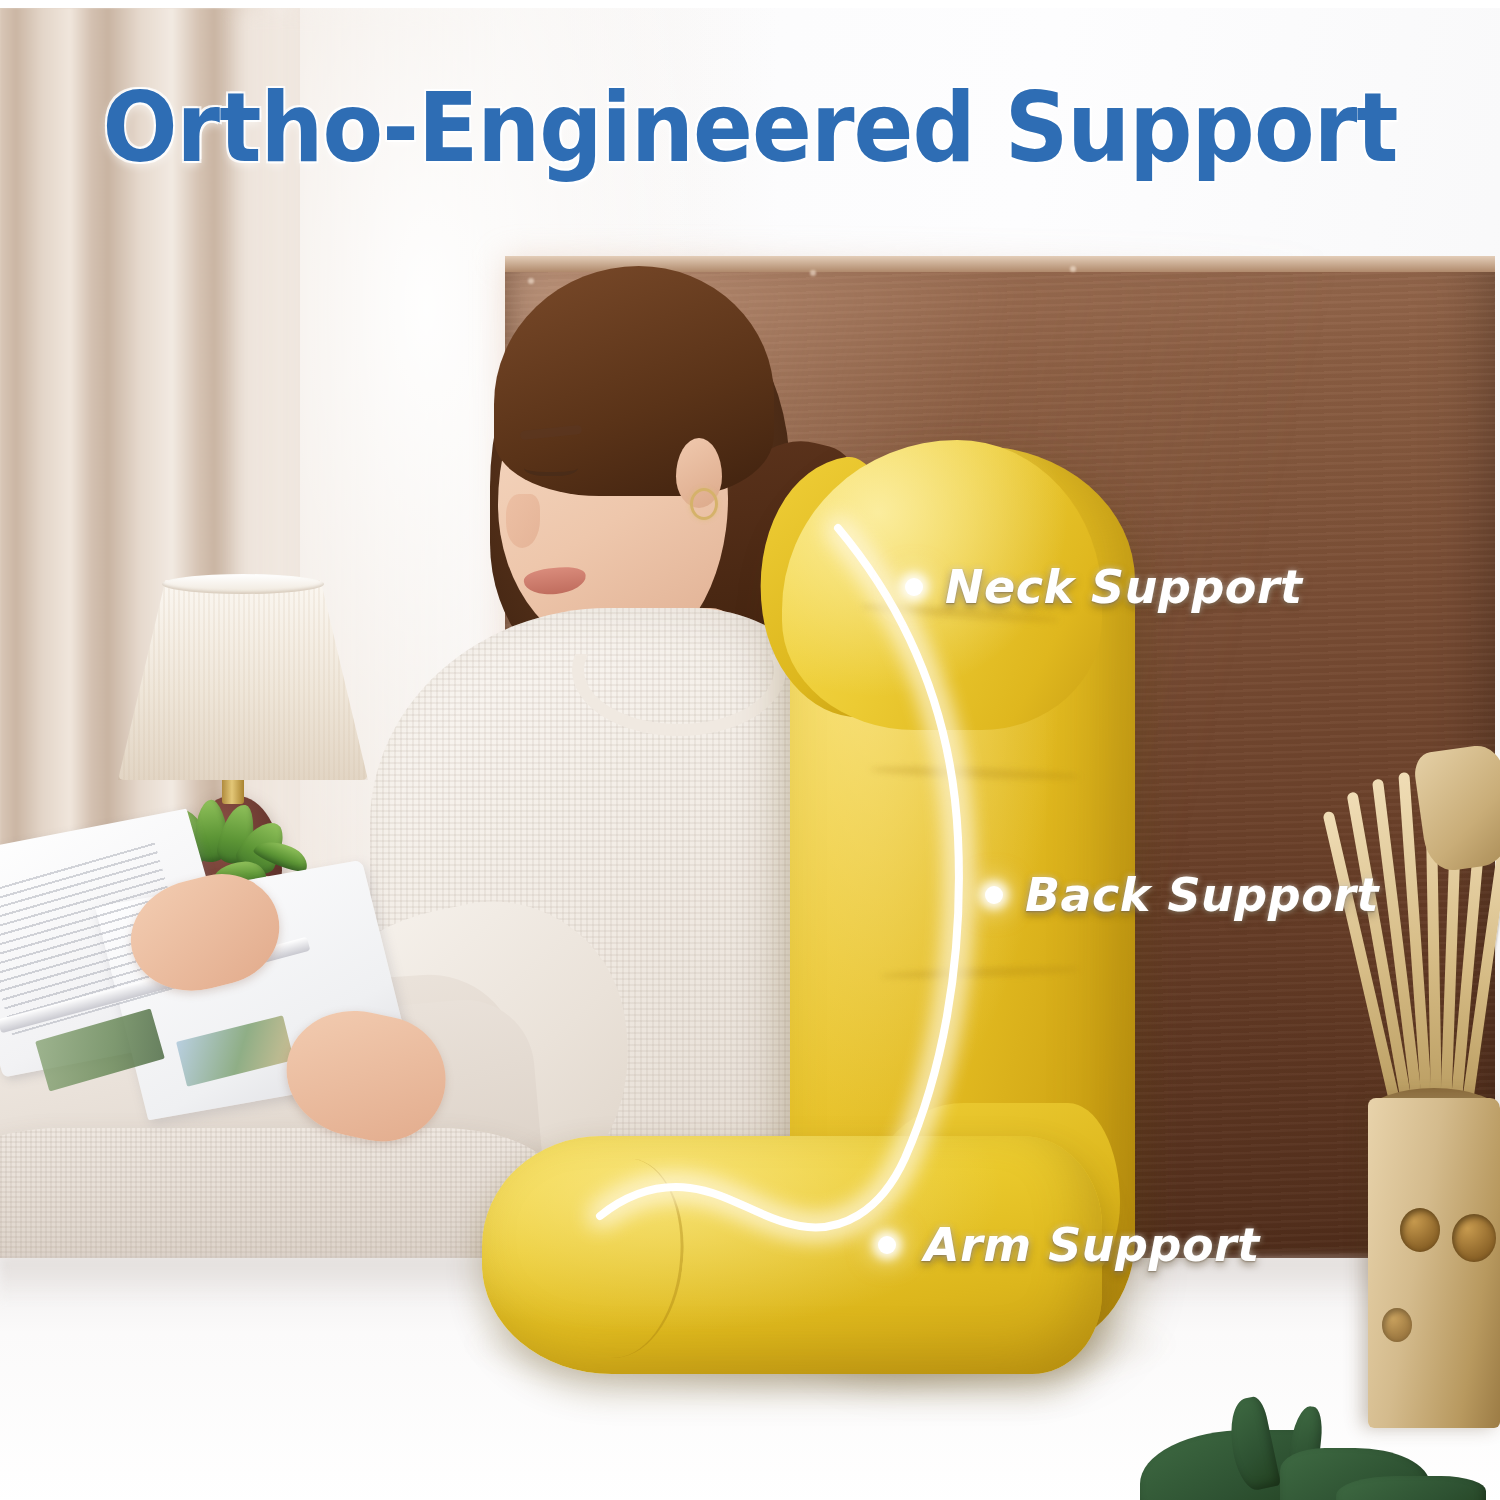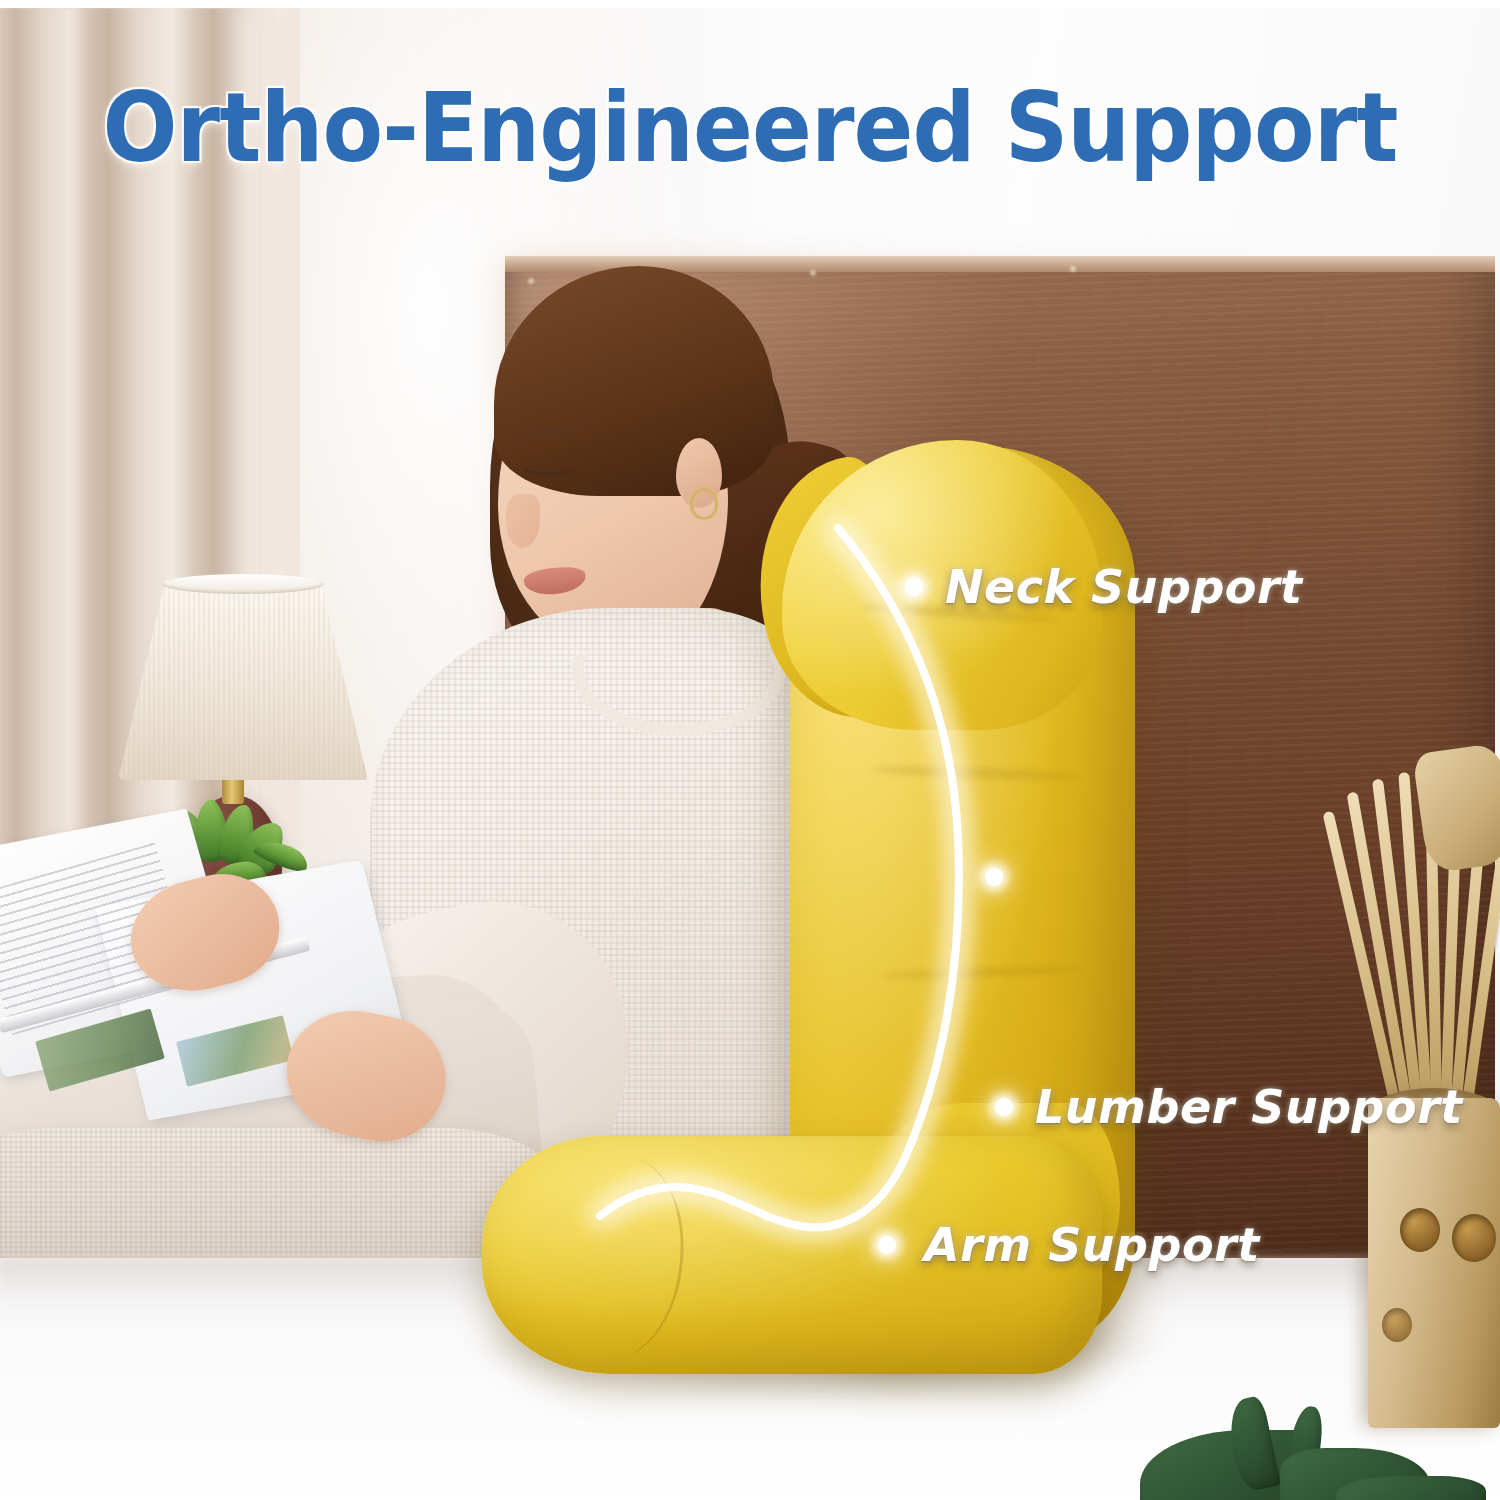--- a/index.html
+++ b/index.html
@@ -555,23 +555,20 @@
   </div>
 
   <div class="title" style="color: rgb(46, 109, 180);">Ortho-Engineered Support</div>
 
   <div class="callout" id="callout-0" style="left: 905px; top: 552px;">
     <span class="callout-dot"></span>
     <span class="callout-label">Neck Support</span>
   </div>
   <div class="callout" id="callout-1" style="left: 985px; top: 860px;">
     <span class="callout-dot"></span>
-  </div>
-  <div class="callout" id="callout-2" style="left: 995px; top: 1072px;">
-    <span class="callout-dot"></span>
-    <span class="callout-label">Lumber Support</span>
+    <span class="callout-label">Back Support</span>
   </div>
   <div class="callout" id="callout-3" style="left: 878px; top: 1210px; gap: 28px;">
     <span class="callout-dot"></span>
     <span class="callout-label">Arm Support</span>
   </div>
 
 </div>
 
 </body></html>

